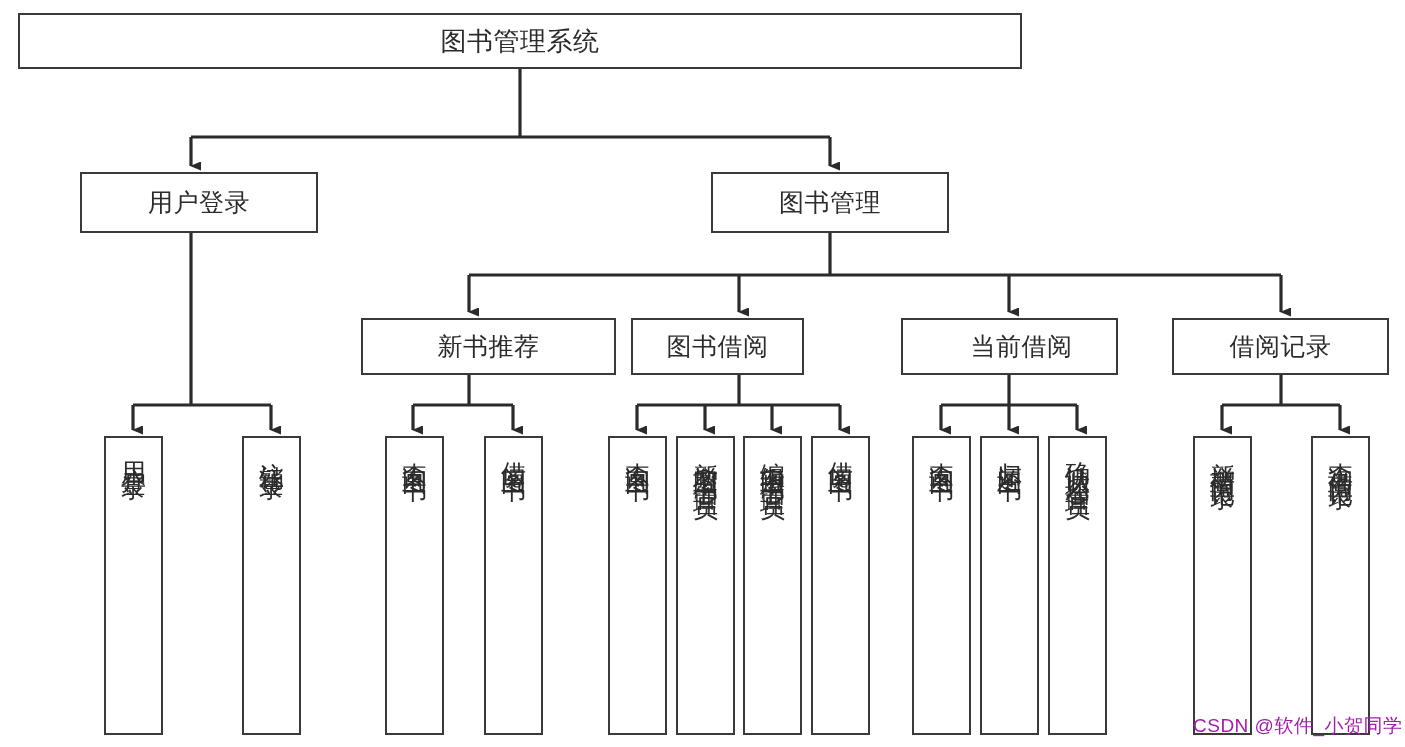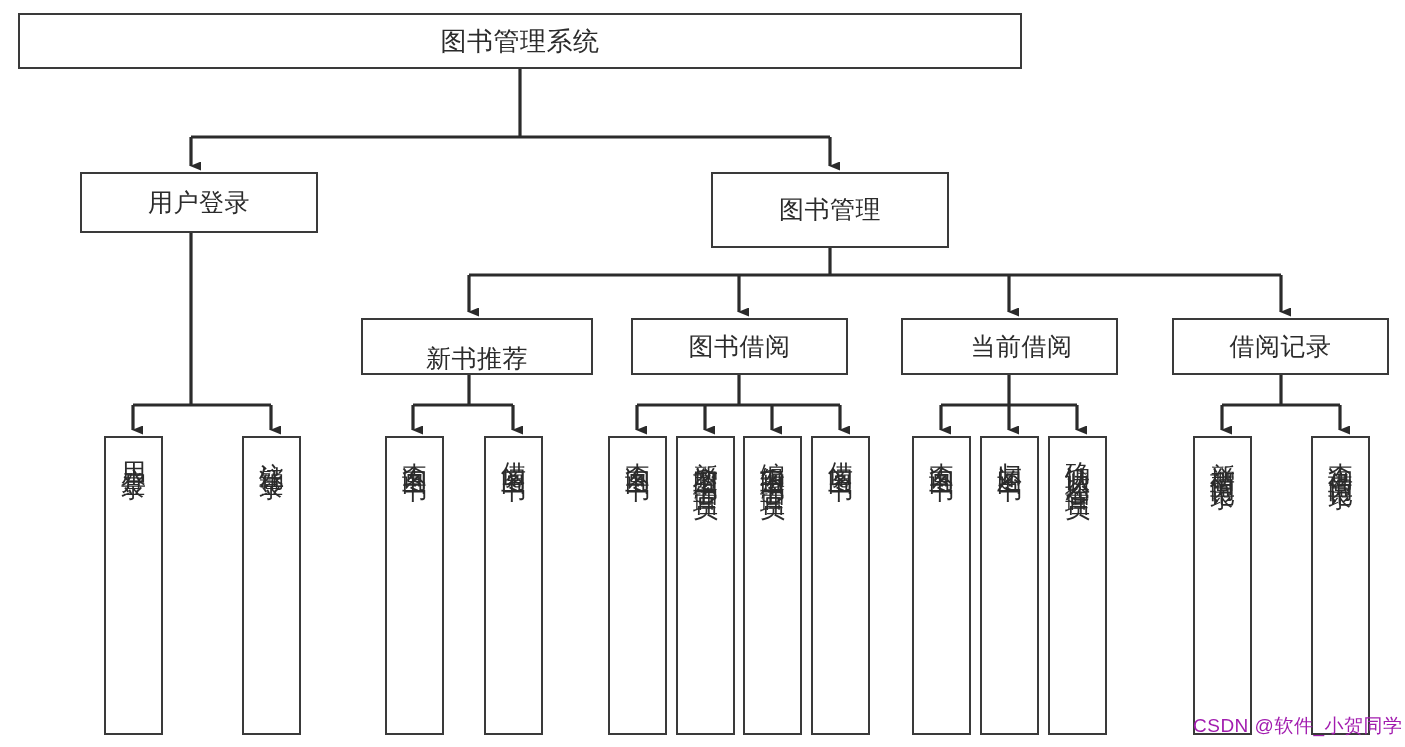--- a/index.html
+++ b/index.html
@@ -128,29 +128,29 @@
   </svg>
 
   <div class="node horiz root" style="left:18px; top:13px; width:1004px; height:56px;">
     <span class="node-label">图书管理系统</span>
   </div>
 
   <div class="node horiz" style="left:80px; top:172px; width:238px; height:61px;">
     <span class="node-label">用户登录</span>
   </div>
 
-  <div class="node horiz" style="left:711px; top:172px; width:238px; height:76px;align-items:center;">
+  <div class="node horiz" style="left:711px; top:172px; width:238px; height:61px;align-items:center;">
     <span class="node-label">图书管理</span>
   </div>
 
-  <div class="node horiz" style="left:361px; top:318px; width:232px; height:57px;align-items:flex-end;">
+  <div class="node horiz" style="left:361px; top:318px; width:255px; height:57px;">
     <span class="node-label">新书推荐</span>
   </div>
 
-  <div class="node horiz" style="left:631px; top:318px; width:217px; height:57px;">
+  <div class="node horiz" style="left:631px; top:318px; width:173px; height:57px;">
     <span class="node-label">图书借阅</span>
   </div>
 
   <div class="node horiz" style="left:901px; top:318px; width:217px; height:57px;padding-left:24px;">
     <span class="node-label">当前借阅</span>
   </div>
 
   <div class="node horiz" style="left:1172px; top:318px; width:217px; height:57px;align-items:center;">
     <span class="node-label">借阅记录</span>
   </div>

